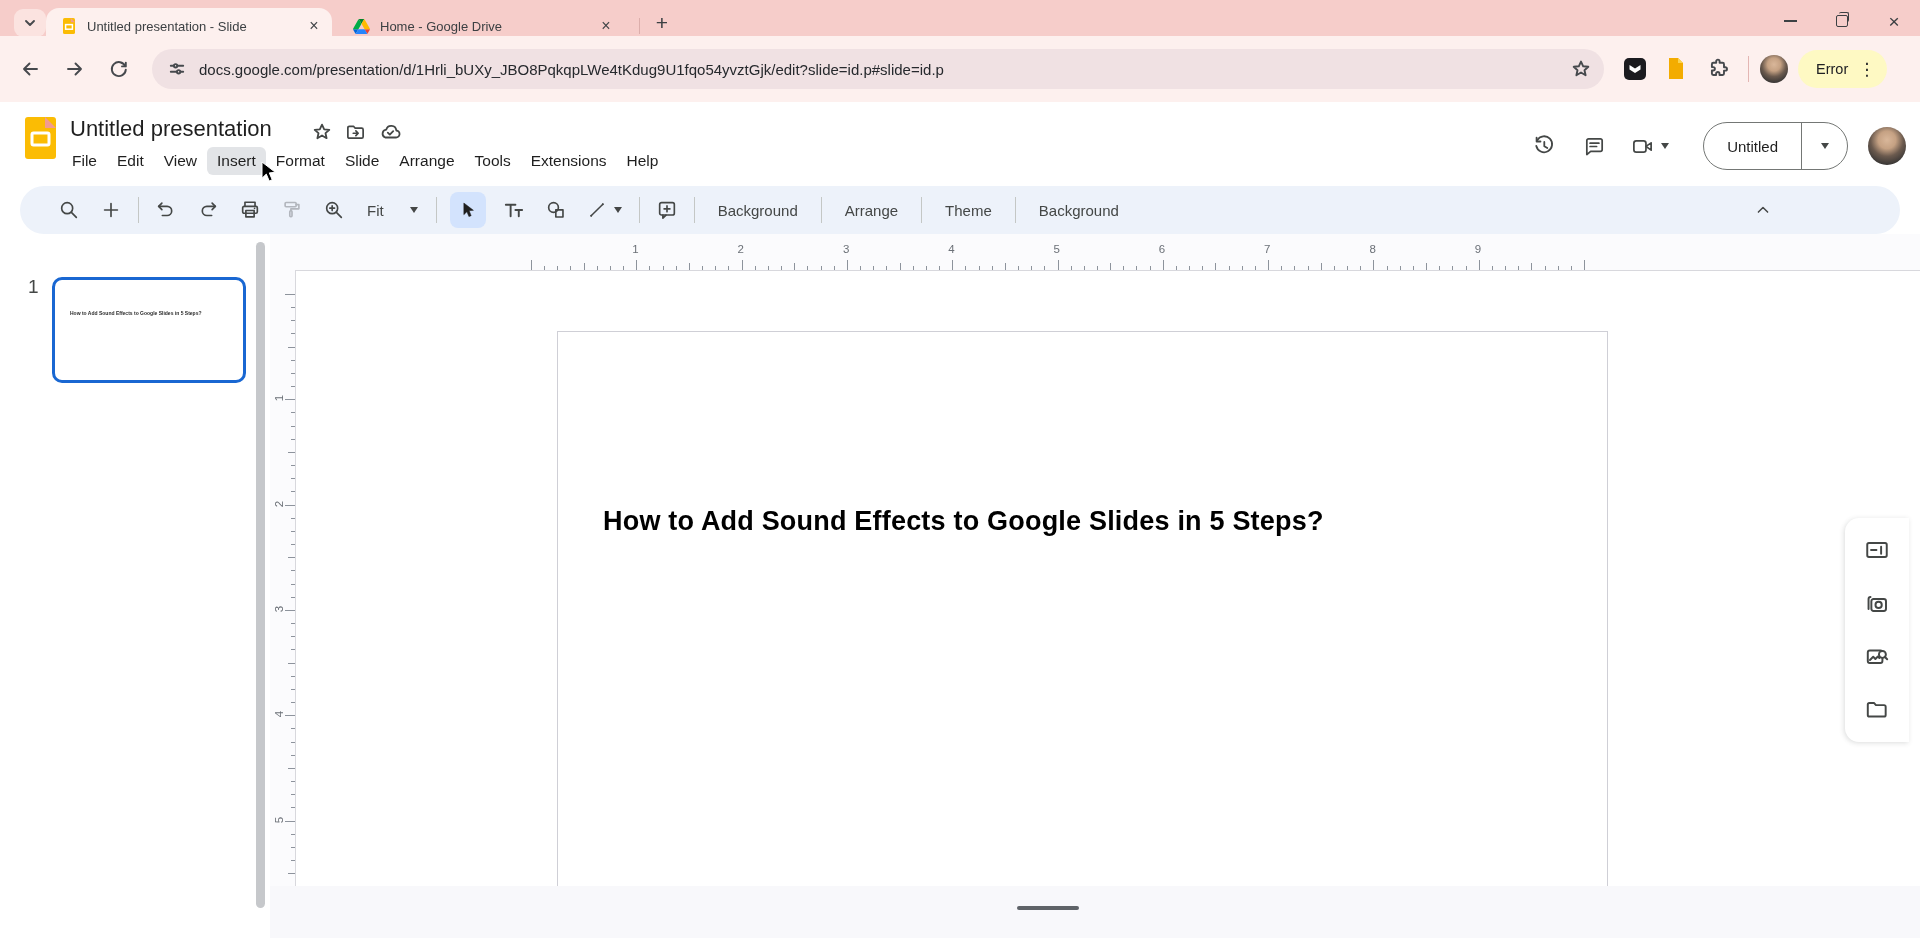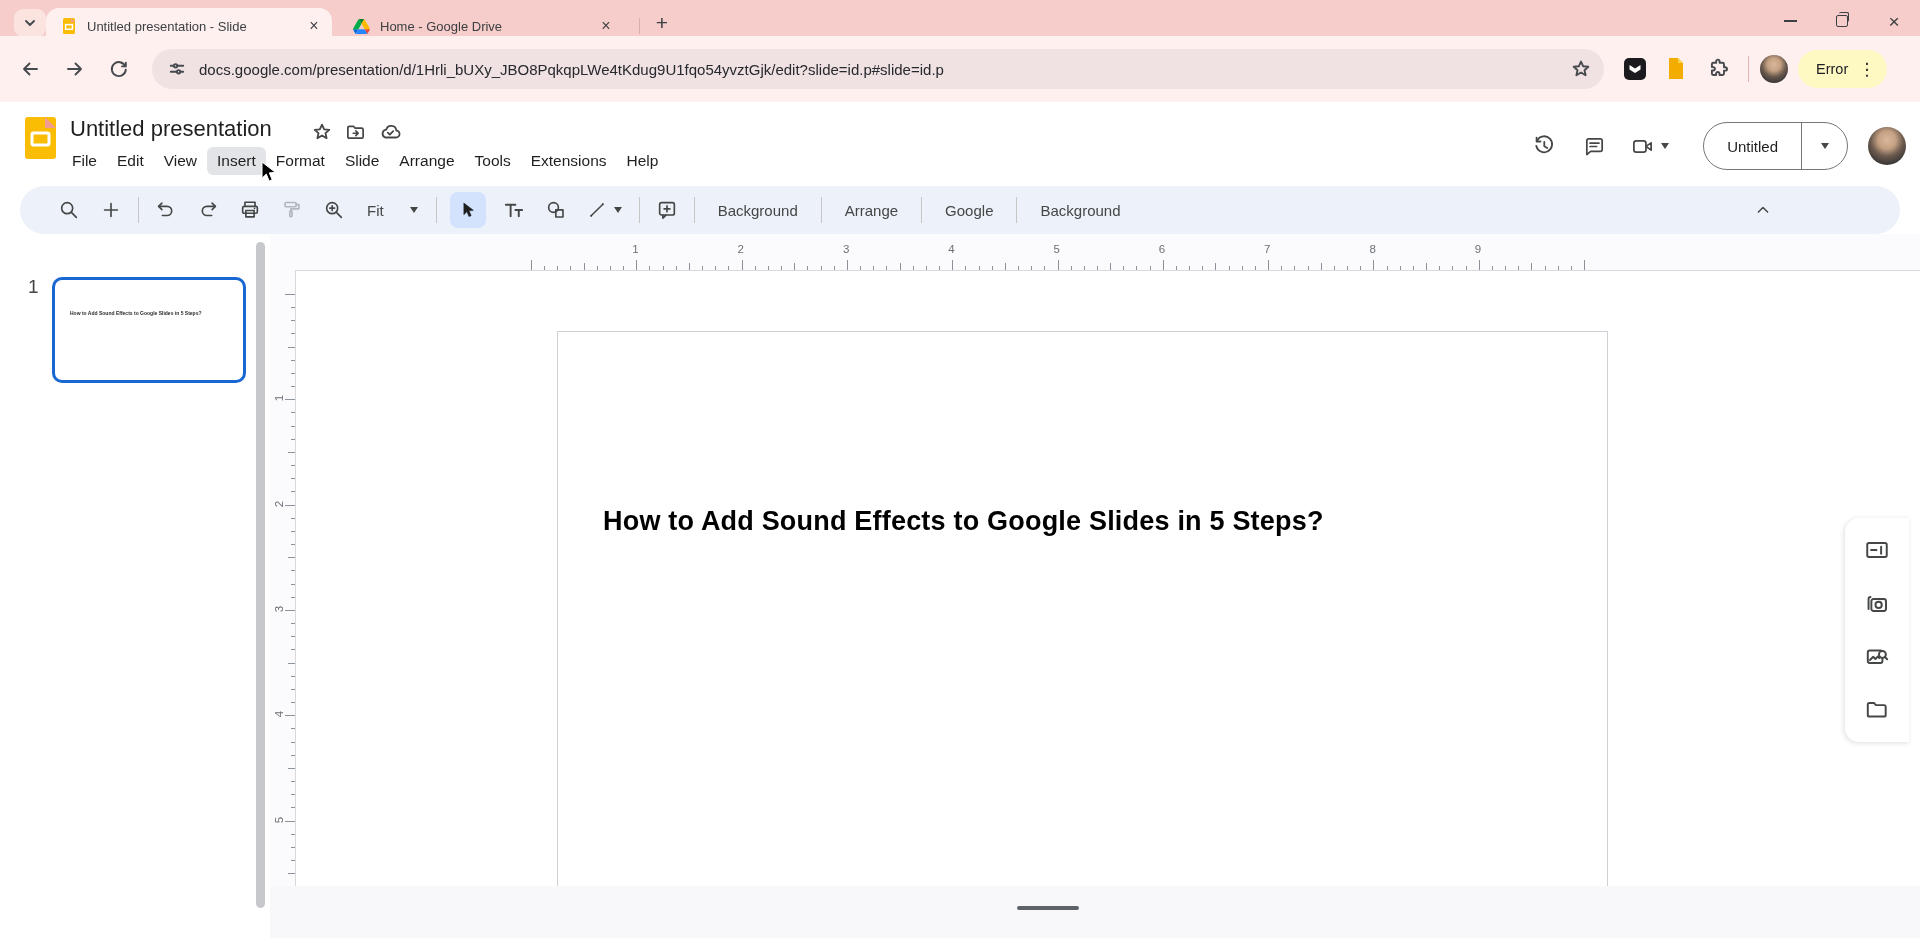--- a/index.html
+++ b/index.html
@@ -376,21 +376,21 @@
       <rect x="4" y="4" width="16" height="13.5" rx="2"></rect>
         <path d="M7.5 17.5v3.4l3.4-3.4"></path>
         <path d="M12 7.5v6.5M8.8 10.8h6.4"></path>
     </svg>
   </div>
   <div class="tdiv"></div>
   <div class="tbtxt">Background</div>
   <div class="tdiv"></div>
   <div class="tbtxt">Arrange</div>
   <div class="tdiv"></div>
-  <div class="tbtxt">Google</div>
+  <div class="tbtxt">Theme</div>
   <div class="tdiv"></div>
   <div class="tbtxt">Background</div>
   <div class="ti tb-collapse">
     <svg class="ic" width="20" height="20" viewBox="0 0 24 24">
         <path d="M6.5 14.5 12 9l5.5 5.5"></path>
       </svg>
   </div>
 </div>
 
 <div class="filmstrip">

